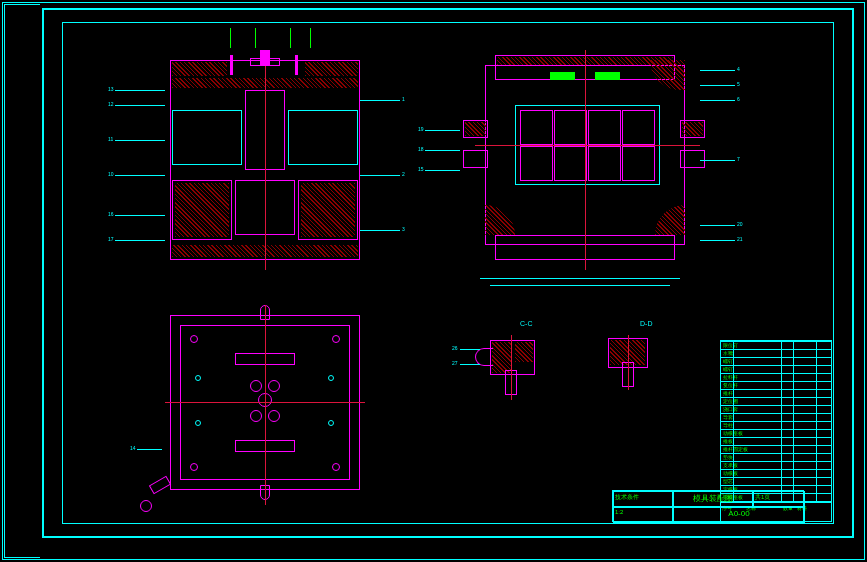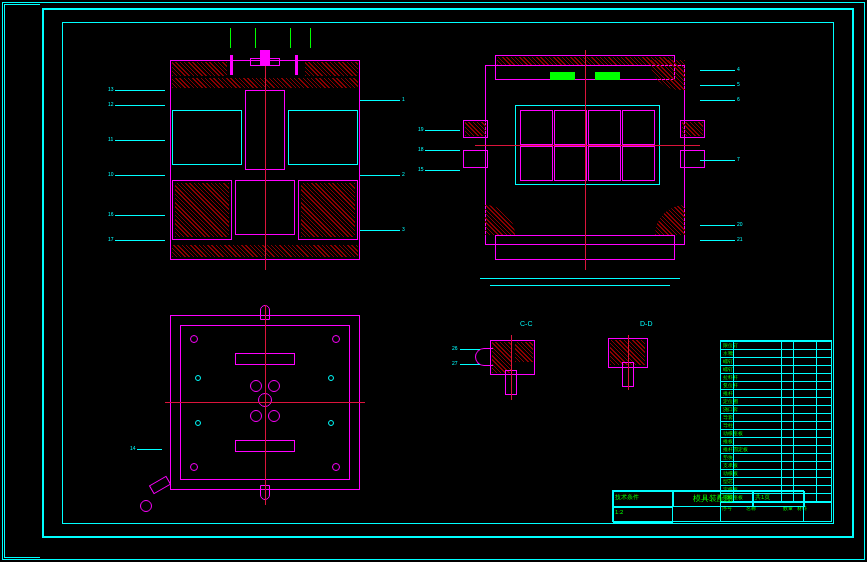--- a/index.html
+++ b/index.html
@@ -345,13 +345,14 @@
     <span class="green-text" style="left:62px;top:2px">数量</span>
     <span class="green-text" style="left:76px;top:2px">材料</span>
   </div>
 </div>
 
 <div class="title-block" style="left:612px;top:490px;width:192px;height:32px;">
   <div class="title-cell" style="left:0;top:0;width:60px;height:16px">技术条件</div>
   <div class="title-cell" style="left:60px;top:0;width:80px;height:16px;font-size:8px;text-align:center">模具装配图</div>
   <div class="title-cell" style="left:140px;top:0;width:52px;height:16px">共1页</div>
   <div class="title-cell" style="left:0;top:16px;width:60px;height:16px">1:2</div>
+  <div class="title-cell" style="left:60px;top:16px;width:132px;height:16px;text-align:center;font-size:8px">A0-00</div>
 </div>
 
 </body></html>

